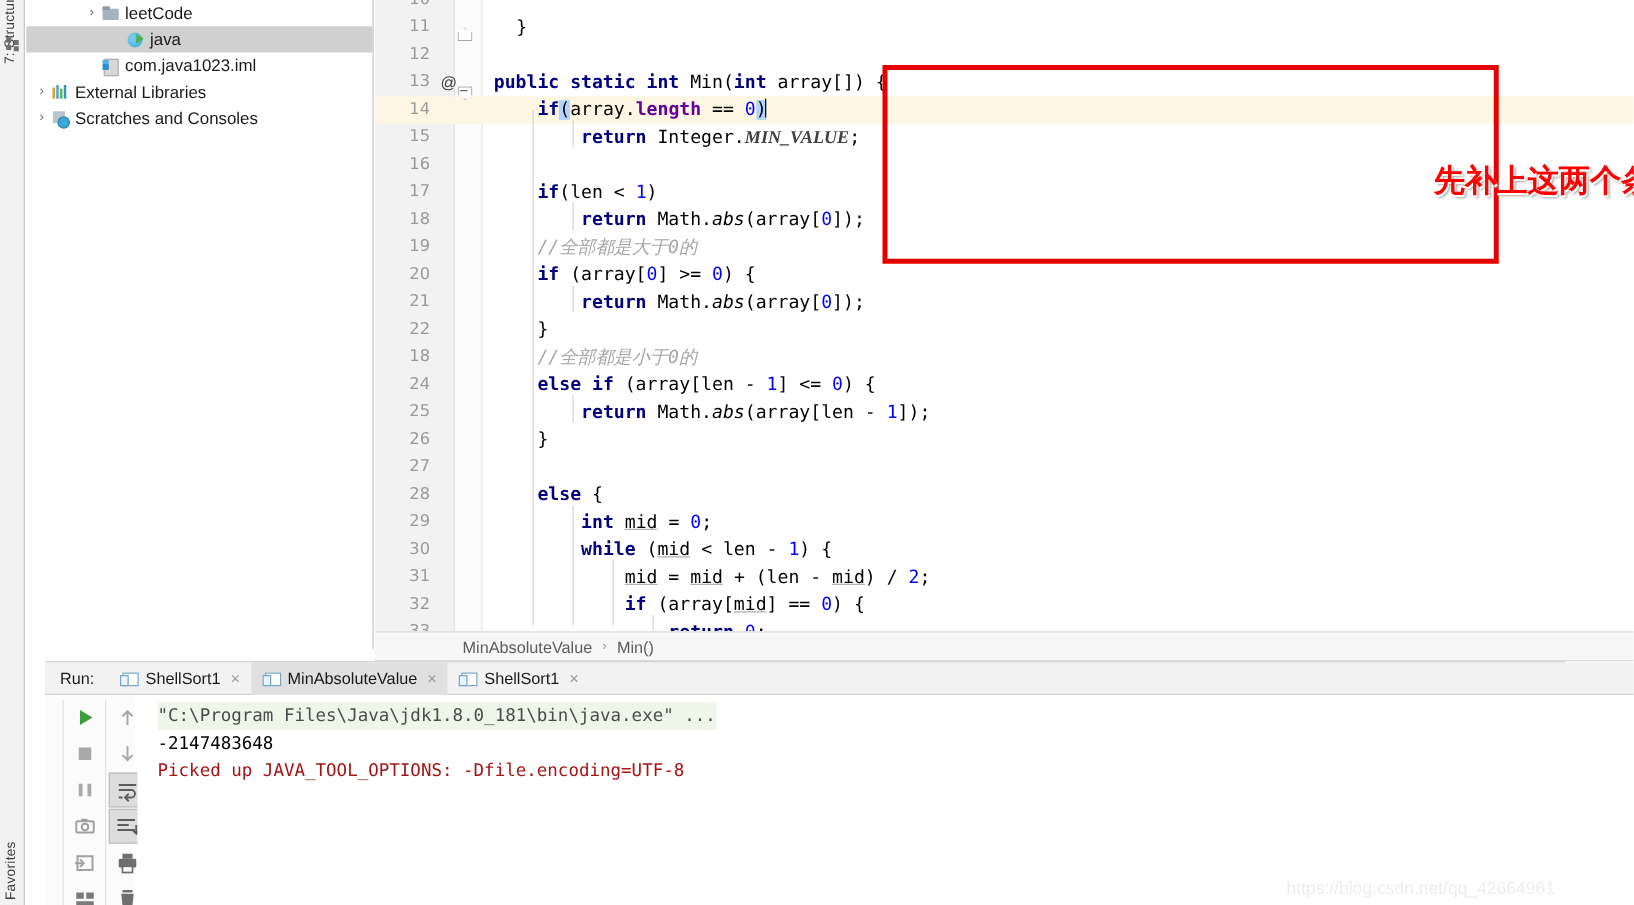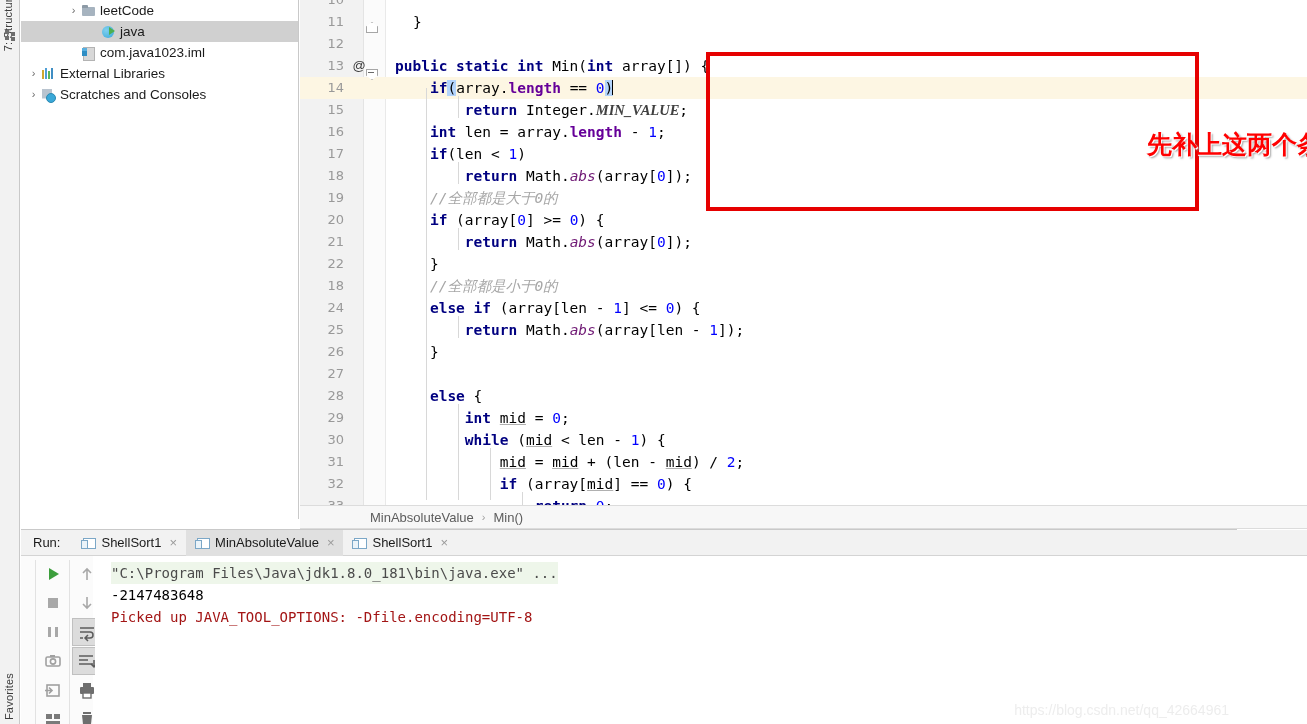--- a/index.html
+++ b/index.html
@@ -151,21 +151,21 @@
     background: #6a6a6a;
   }
   .code-text {
     position: absolute; left: 95px; line-height: 22px;
     font-family: "DejaVu Sans Mono", monospace;
     font-size: 14.5px; color: #000000; white-space: pre;
   }
   .kw { color: #000080; font-weight: bold; }
   .fld { color: #660099; font-weight: bold; }
   .stc { color: #404040; font-style: italic; font-weight: bold; font-family: Liberation Serif, serif; }
-  .mth { color: #701a75; font-style: italic; }
+  .mth { color: #000000; font-style: italic; }
   .num { color: #0000ff; }
   .cmt { color: #a6a6a6; font-style: italic; }
   .ul { text-decoration: underline; text-decoration-color: #b0b0b0; }
   .sel { background: #b3d4fc; }
   .caret {
     display: inline-block; width: 1px; height: 15px; background: #000;
     vertical-align: -2px; margin-left: -1px;
   }
   .indent-guide {
     position: absolute; width: 1px; background: #d8d8d8;
@@ -188,21 +188,21 @@
   .breadcrumb {
     position: absolute; left: 300px; top: 505px; width: 1007px; height: 24px;
     background: #f7f7f7; border-top: 1px solid #dcdcdc; border-bottom: 1px solid #dcdcdc;
     display: flex; align-items: center; padding-left: 70px;
     font-size: 13px; color: #5c5c5c;
   }
   .crumb-sep { margin: 0 8px; color: #a0a0a0; font-size: 11px; }
 
   
   .run-panel {
-    position: absolute; left: 21px; top: 529px; width: 1216px; height: 195px;
+    position: absolute; left: 36px; top: 529px; width: 1216px; height: 195px;
     background: #ffffff; border-top: 1px solid #c9c9c9; padding-left: 44px;
   }
   .run-tabs {
     position: absolute; left: 0; top: 0; width: 1286px; height: 26px;
     background: #f2f2f2; border-bottom: 1px solid #d4d4d4;
     display: flex; align-items: center;
   }
   .run-label {
     font-size: 13px; color: #1a1a1a; padding: 0 12px 0 12px;
   }
@@ -401,21 +401,20 @@
       <div class="indent-guide" style="left:222px; top:492px; height:13px;"></div>
 
       <div class="code-text" style="top:11px;"><span style="margin-left:18px;">}</span></div>
 
       <div class="code-text" style="top:55px;"><span class="kw">public static int</span> Min(<span class="kw">int</span> array[]) {</div>
 
       <div class="code-text" style="top:77px;">    <span class="kw">if</span><span class="sel">(</span>array.<span class="fld">length</span> == <span class="num">0</span><span class="sel">)</span><span class="caret"></span></div>
 
       <div class="code-text" style="top:99px;">        <span class="kw">return</span> Integer.<span class="stc">MIN_VALUE</span>;</div>
 
-      <div class="code-text" style="top:121px;">    <span class="kw">int</span> len = array.<span class="fld">length</span> - <span class="num">1</span>;</div>
 
       <div class="code-text" style="top:143px;">    <span class="kw">if</span>(len &lt; <span class="num">1</span>)</div>
 
       <div class="code-text" style="top:165px;">        <span class="kw">return</span> Math.<span class="mth">abs</span>(array[<span class="num">0</span>]);</div>
 
       <div class="code-text cmt" style="top:187px;">    //全部都是大于0的</div>
 
       <div class="code-text" style="top:209px;">    <span class="kw">if</span> (array[<span class="num">0</span>] &gt;= <span class="num">0</span>) {</div>
 
       <div class="code-text" style="top:231px;">        <span class="kw">return</span> Math.<span class="mth">abs</span>(array[<span class="num">0</span>]);</div>

